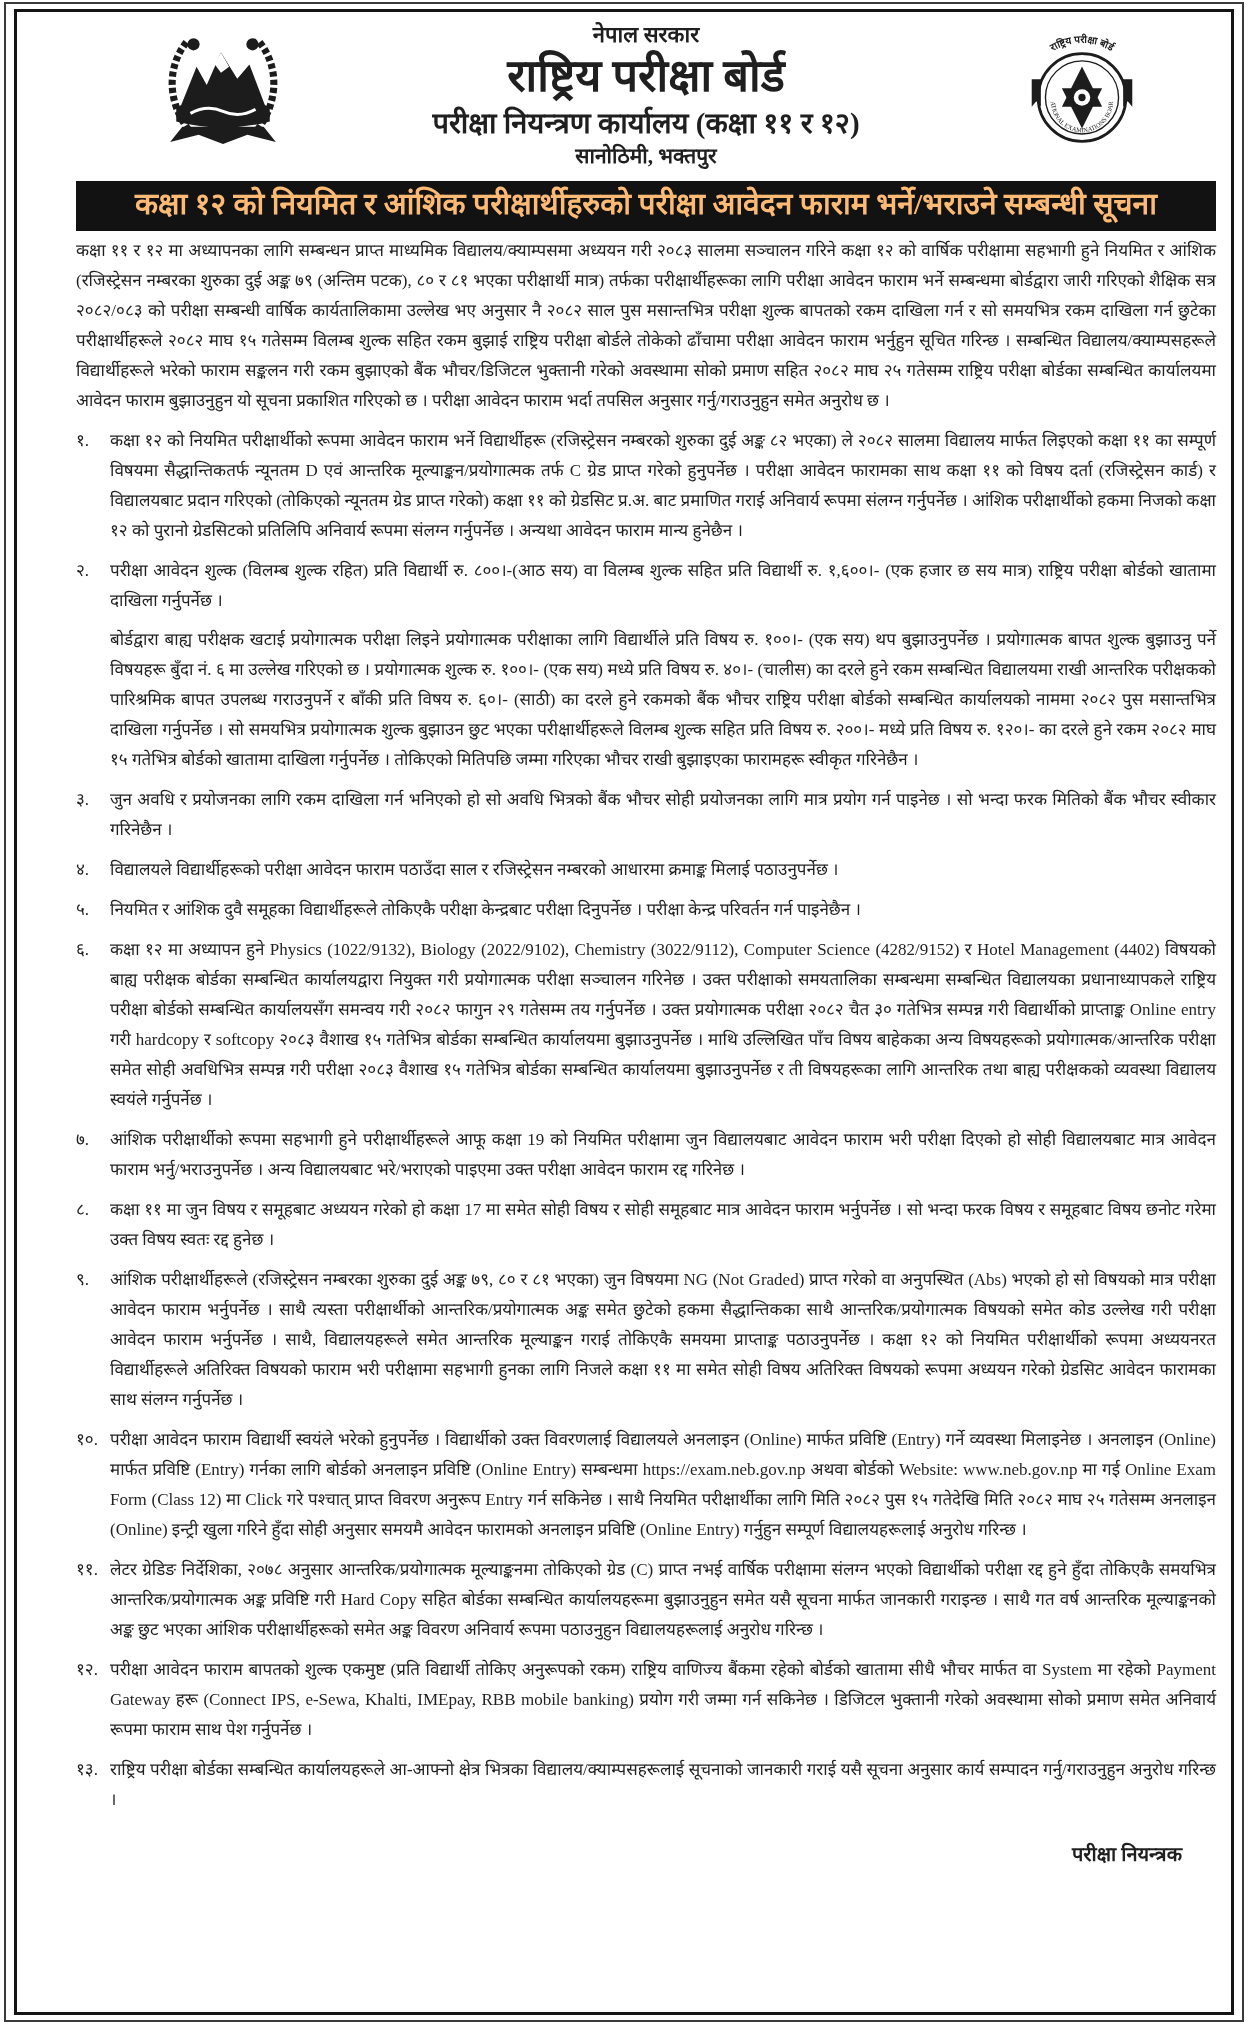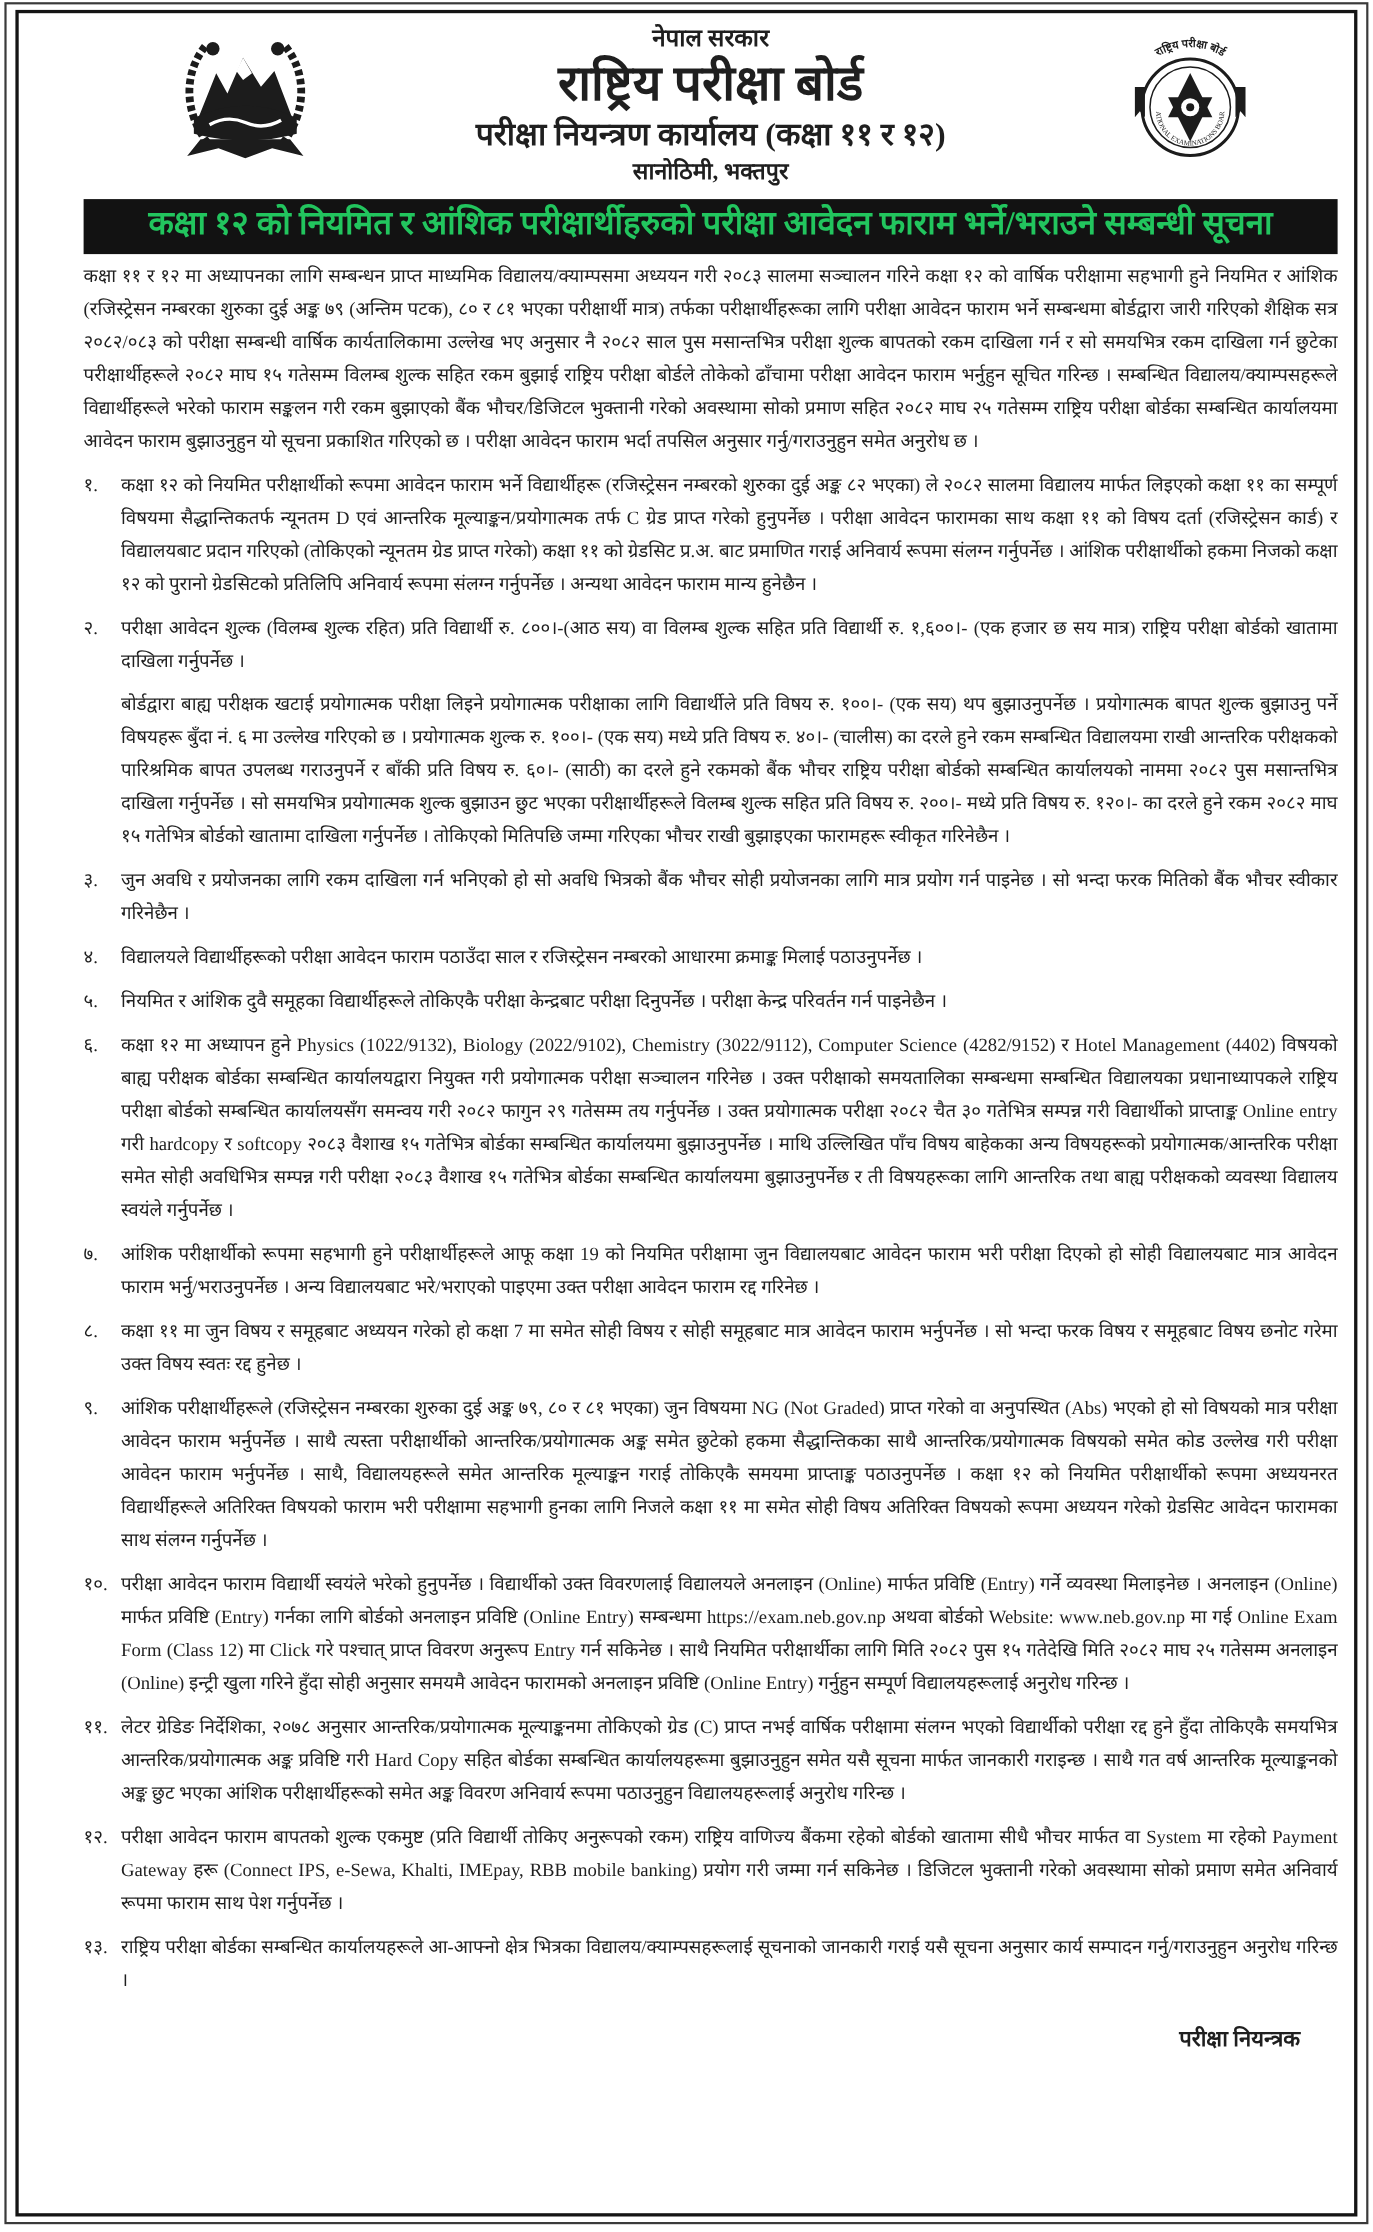--- a/index.html
+++ b/index.html
@@ -18,21 +18,21 @@
   .gov{font-size:22px;font-weight:bold;line-height:1.2;}
   .board{font-size:45px;font-weight:bold;line-height:1.25;}
   .office{font-size:29px;font-weight:bold;line-height:1.3;}
   .addr{font-size:21px;font-weight:bold;line-height:1.3;margin-top:1px;}
   .logo{position:absolute;top:16px;}
   .logo.left{left:86px;}
   .logo.right{right:64px;}
 
   
   .title-bar{
-    margin-top:7px;background:#121212;color:#22c55e;text-align:center;
+    margin-top:7px;background:#121212;color:#fdba74;text-align:center;
     font-size:30px;font-weight:bold;padding:6px 6px 9px;line-height:1.15;
   }
 
   
   .body-text{font-size:17px;line-height:30px;text-align:justify;margin-top:5px;}
   .intro{margin:4px 0 0;}
   .items{margin-top:2px;}
   .item{display:grid;grid-template-columns:34px 1fr;margin-top:10px;}
   .item .num{font-weight:normal;}
   .para + .para{margin-top:9px;}
@@ -146,21 +146,21 @@
   <div class="item">
     <span class="num">७.</span>
     <div class="paras">
               <div class="para">आंशिक परीक्षार्थीको रूपमा सहभागी हुने परीक्षार्थीहरूले आफू कक्षा 19 को नियमित परीक्षामा जुन विद्यालयबाट आवेदन फाराम भरी परीक्षा दिएको हो सोही विद्यालयबाट मात्र आवेदन फाराम भर्नु/भराउनुपर्नेछ । अन्य विद्यालयबाट भरे/भराएको पाइएमा उक्त परीक्षा आवेदन फाराम रद्द गरिनेछ ।</div>
             </div>
   </div>
 
   <div class="item">
     <span class="num">८.</span>
     <div class="paras">
-              <div class="para">कक्षा ११ मा जुन विषय र समूहबाट अध्ययन गरेको हो कक्षा 7 मा समेत सोही विषय र सोही समूहबाट मात्र आवेदन फाराम भर्नुपर्नेछ । सो भन्दा फरक विषय र समूहबाट विषय छनोट गरेमा उक्त विषय स्वतः रद्द हुनेछ ।</div>
+              <div class="para">कक्षा ११ मा जुन विषय र समूहबाट अध्ययन गरेको हो कक्षा 17 मा समेत सोही विषय र सोही समूहबाट मात्र आवेदन फाराम भर्नुपर्नेछ । सो भन्दा फरक विषय र समूहबाट विषय छनोट गरेमा उक्त विषय स्वतः रद्द हुनेछ ।</div>
             </div>
   </div>
 
   <div class="item">
     <span class="num">९.</span>
     <div class="paras">
               <div class="para">आंशिक परीक्षार्थीहरूले (रजिस्ट्रेसन नम्बरका शुरुका दुई अङ्क ७९, ८० र ८१ भएका) जुन विषयमा NG (Not Graded) प्राप्त गरेको वा अनुपस्थित (Abs) भएको हो सो विषयको मात्र परीक्षा आवेदन फाराम भर्नुपर्नेछ । साथै त्यस्ता परीक्षार्थीको आन्तरिक/प्रयोगात्मक अङ्क समेत छुटेको हकमा सैद्धान्तिकका साथै आन्तरिक/प्रयोगात्मक विषयको समेत कोड उल्लेख गरी परीक्षा आवेदन फाराम भर्नुपर्नेछ । साथै, विद्यालयहरूले समेत आन्तरिक मूल्याङ्कन गराई तोकिएकै समयमा प्राप्ताङ्क पठाउनुपर्नेछ । कक्षा १२ को नियमित परीक्षार्थीको रूपमा अध्ययनरत विद्यार्थीहरूले अतिरिक्त विषयको फाराम भरी परीक्षामा सहभागी हुनका लागि निजले कक्षा ११ मा समेत सोही विषय अतिरिक्त विषयको रूपमा अध्ययन गरेको ग्रेडसिट आवेदन फारामका साथ संलग्न गर्नुपर्नेछ ।</div>
             </div>
   </div>
 

